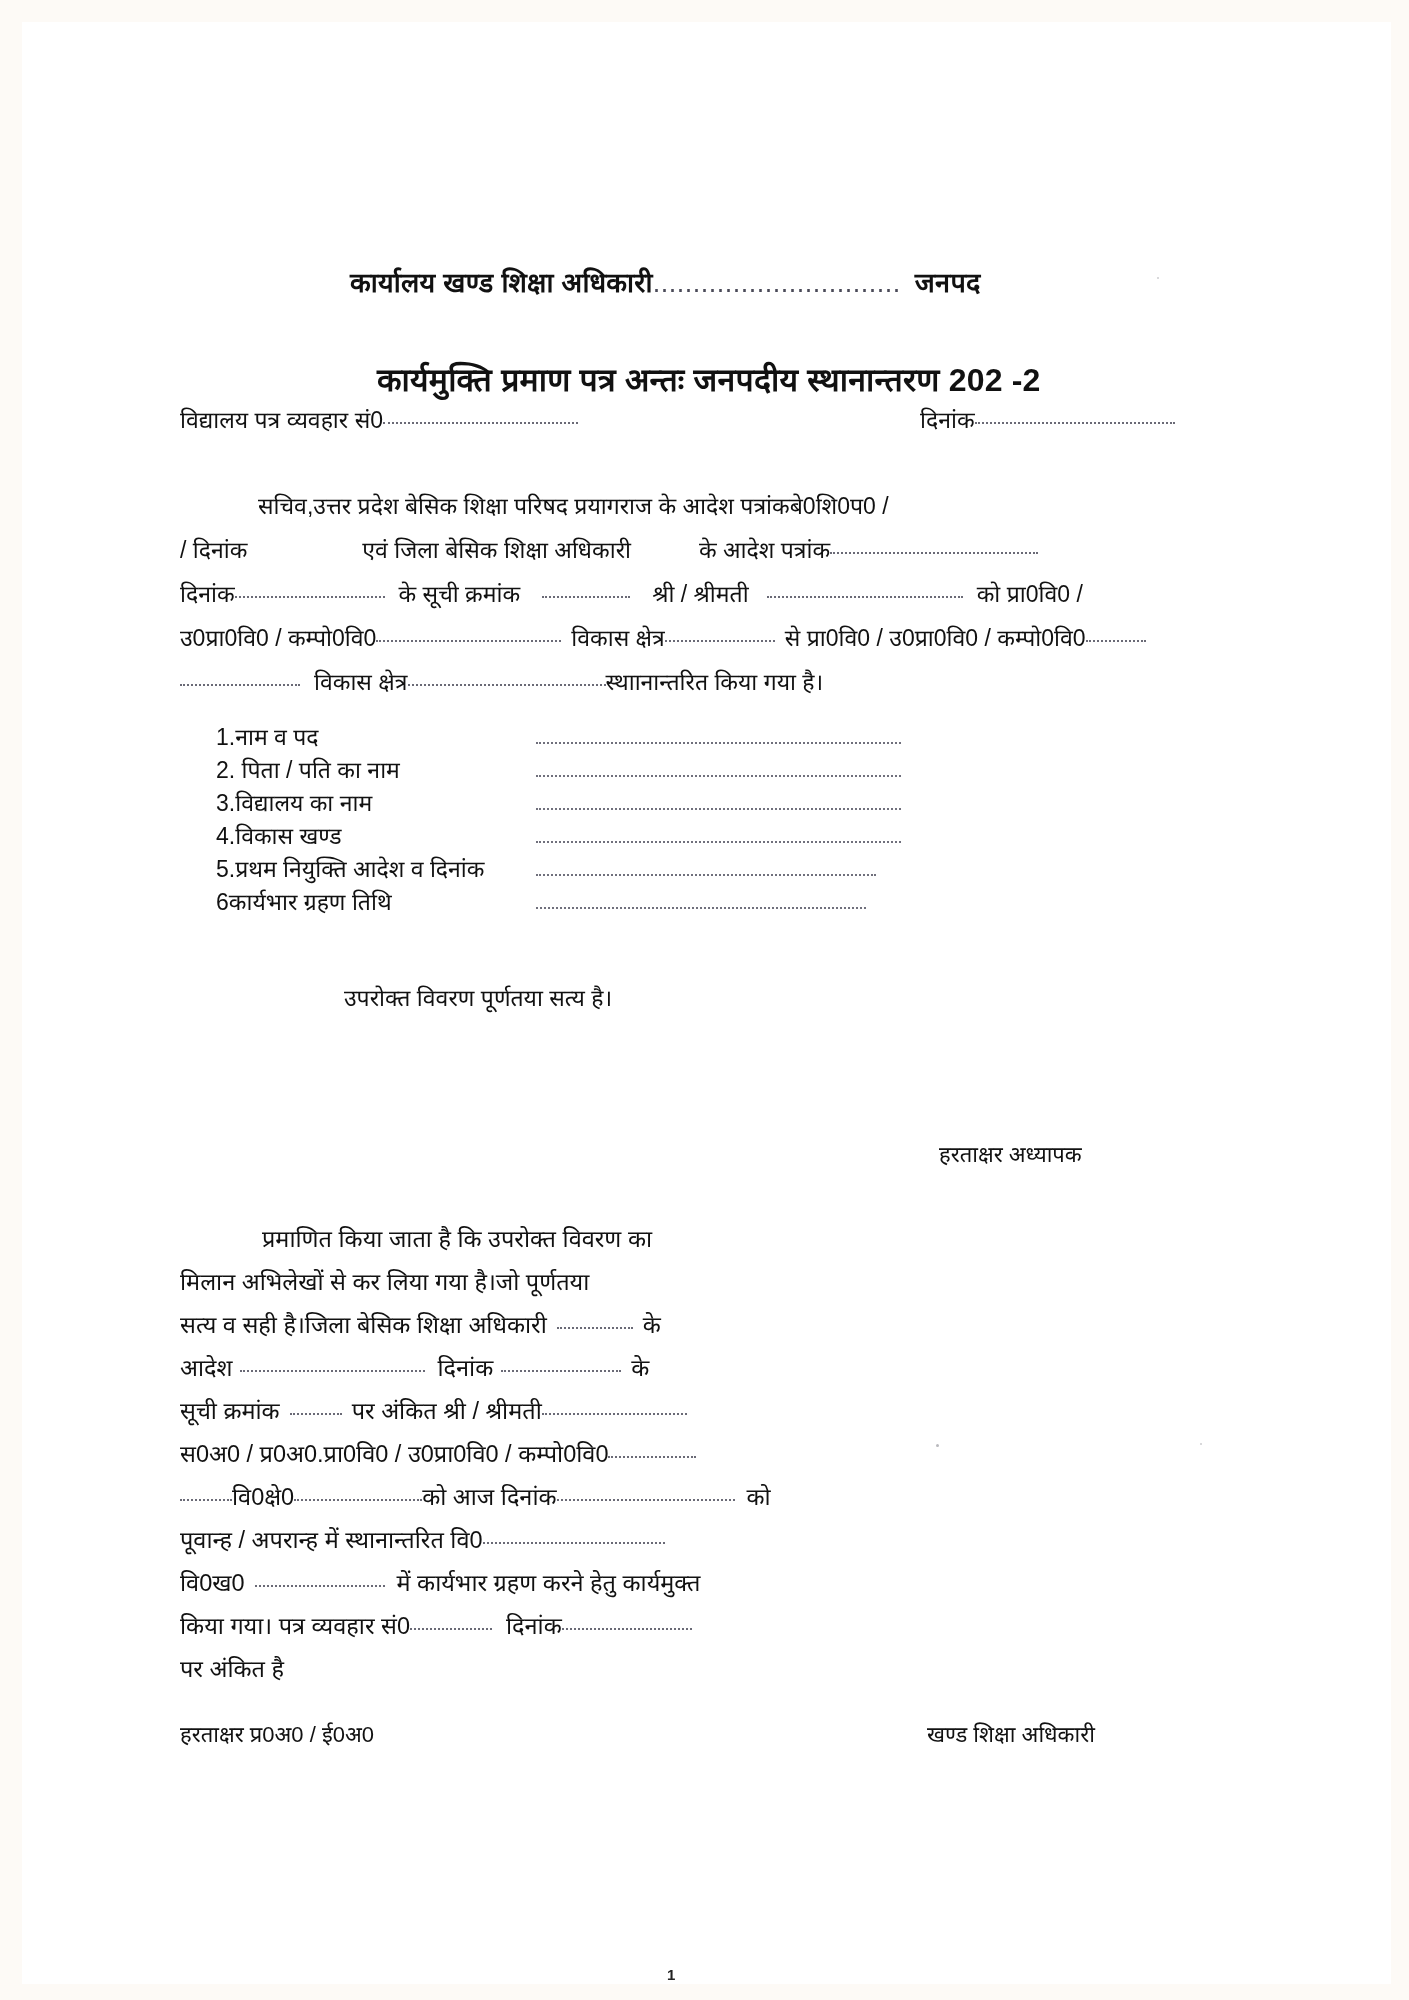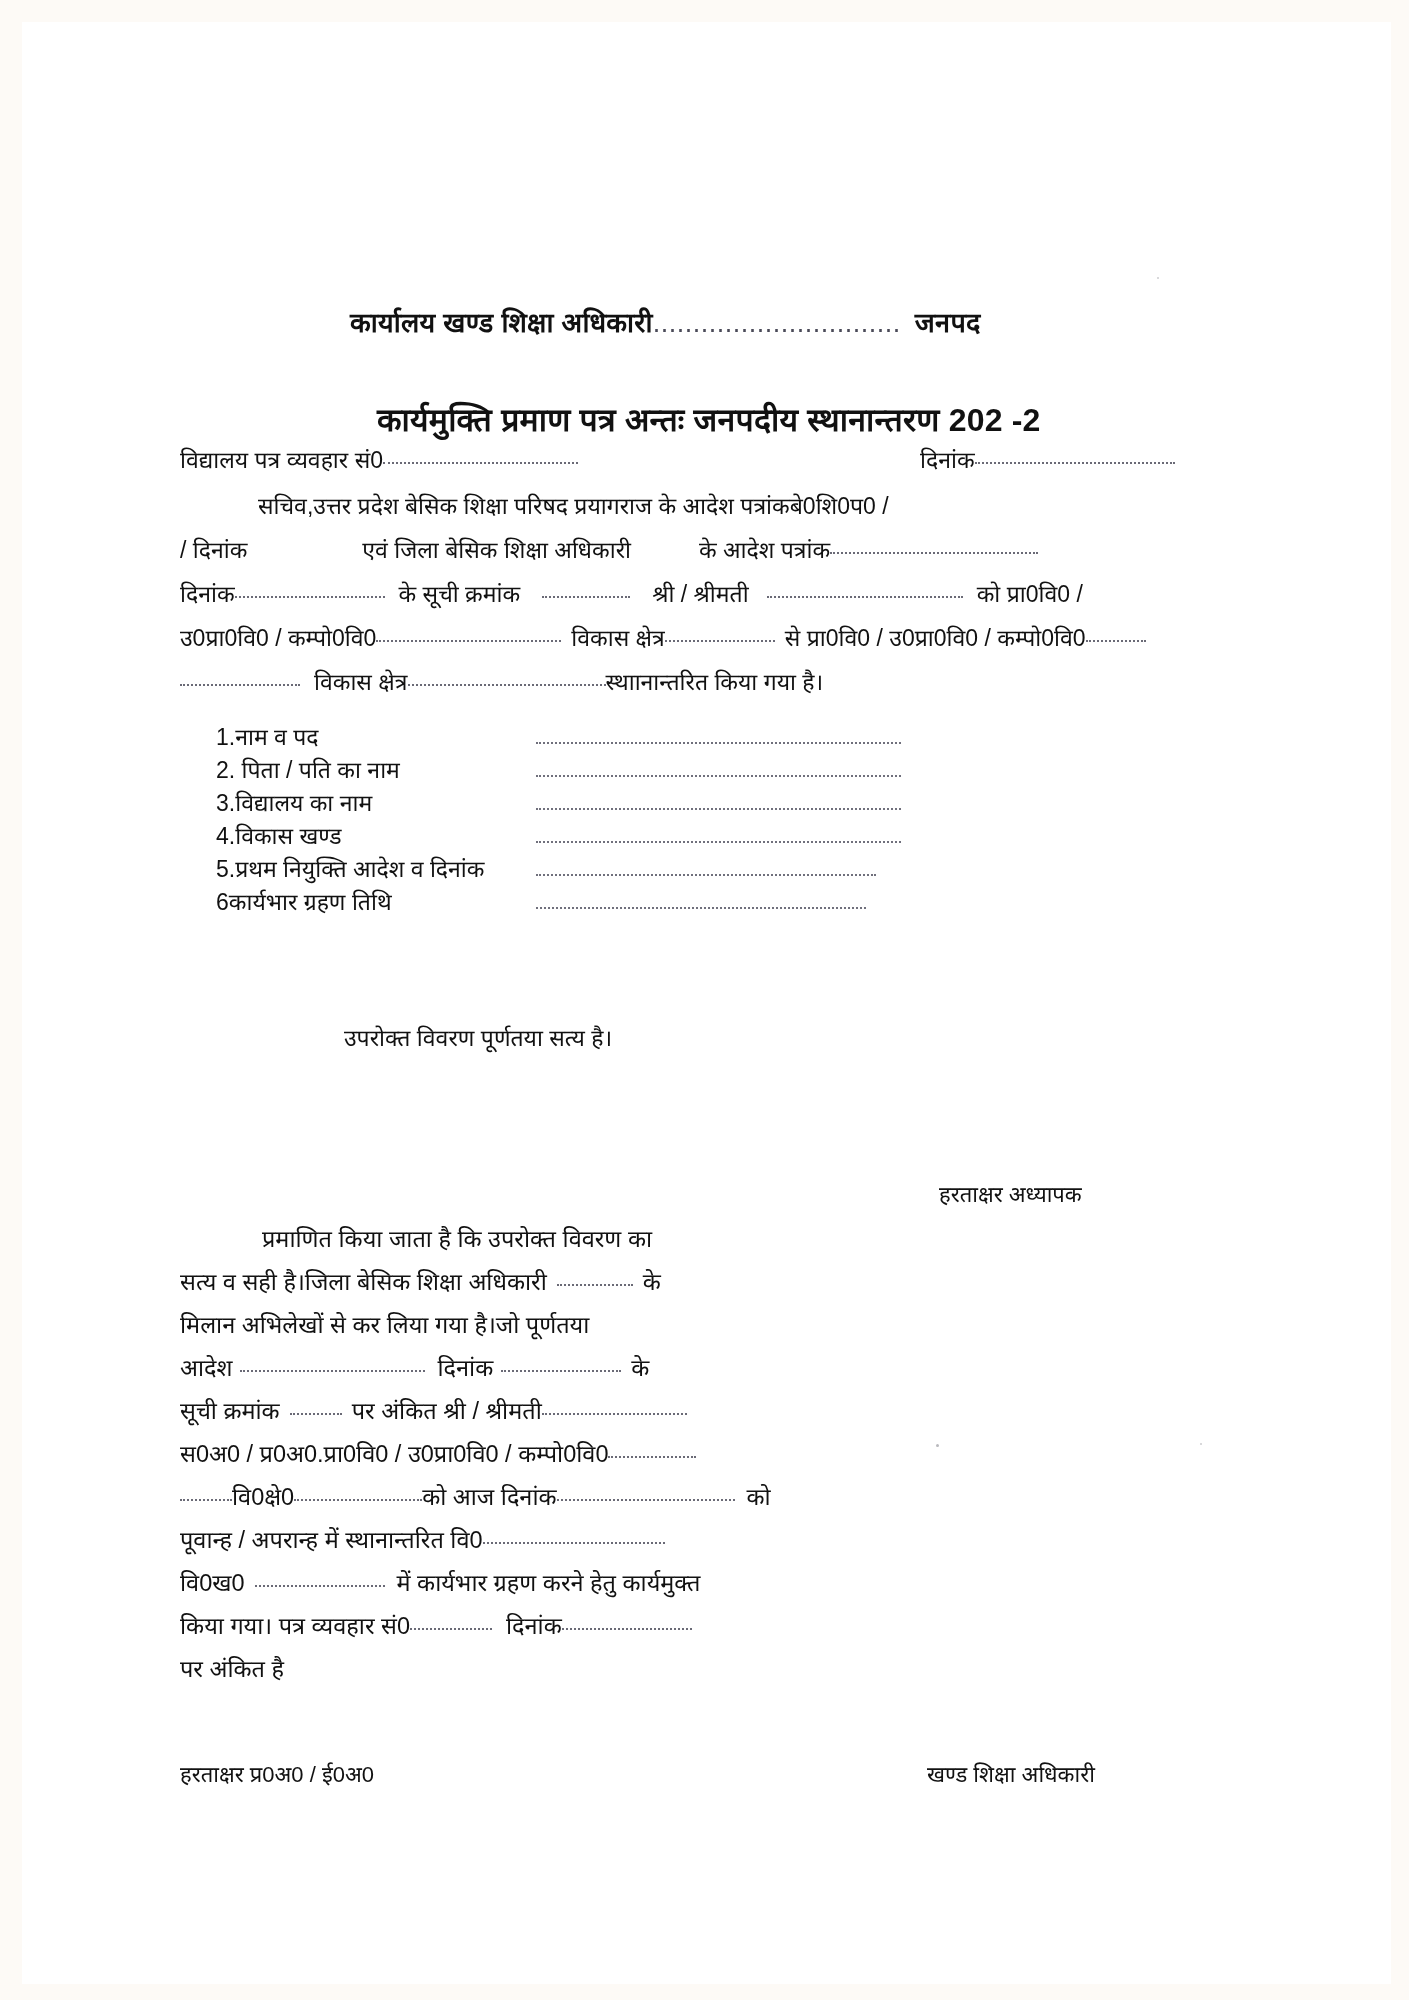--- a/index.html
+++ b/index.html
@@ -37,21 +37,20 @@
   .doc-body {
     position: absolute;
     left: 0; top: 0;
     width: 100%;
     height: 100%;
   }
   .line {
     position: absolute;
     white-space: nowrap;
     line-height: 1.0;
-    margin-top: 40px;
   }
 
   .title-1 {
     font-size: 27px;
     font-weight: bold;
     letter-spacing: 0.3px;
   }
   .title-2 {
     font-size: 32px;
     font-weight: bold;
@@ -194,24 +193,24 @@
       </div>
 
       <div class="line body-txt" style="left:322px; top:965px;">उपरोक्त विवरण पूर्णतया सत्य है।</div>
 
       <div class="line sig-txt" style="left:917px; top:1122px;">हरताक्षर अध्यापक</div>
 
       <div class="lower-para" style="left:158px; top:1196px;">
         <span class="ln">
           <span style="display:inline-block;width:82px;"></span><span>प्रमाणित किया जाता है कि उपरोक्त विवरण का</span>
         </span>
+        <span class="ln">मिलान अभिलेखों से कर लिया गया है।जो पूर्णतया</span>
         <span class="ln">
           <span>सत्य व सही है।जिला बेसिक शिक्षा अधिकारी</span><span class="dotline" style="width:76px;margin-left:10px;"></span><span style="display:inline-block;width:10px;"></span><span>के</span>
         </span>
-        <span class="ln">मिलान अभिलेखों से कर लिया गया है।जो पूर्णतया</span>
         <span class="ln">
           <span>आदेश</span><span class="dotline" style="width:185px;margin-left:8px;"></span><span style="display:inline-block;width:12px;"></span><span>दिनांक</span><span class="dotline" style="width:120px;margin-left:8px;"></span><span style="display:inline-block;width:10px;"></span><span>के</span>
         </span>
         <span class="ln">
           <span>सूची  क्रमांक</span><span class="dotline" style="width:52px;margin-left:10px;"></span><span style="display:inline-block;width:10px;"></span><span>पर अंकित श्री / श्रीमती</span><span class="dotline" style="width:145px;"></span>
         </span>
         <span class="ln">
           <span>स0अ0 / प्र0अ0.प्रा0वि0 / उ0प्रा0वि0 / कम्पो0वि0</span><span class="dotline" style="width:88px;"></span>
         </span>
         <span class="ln">

